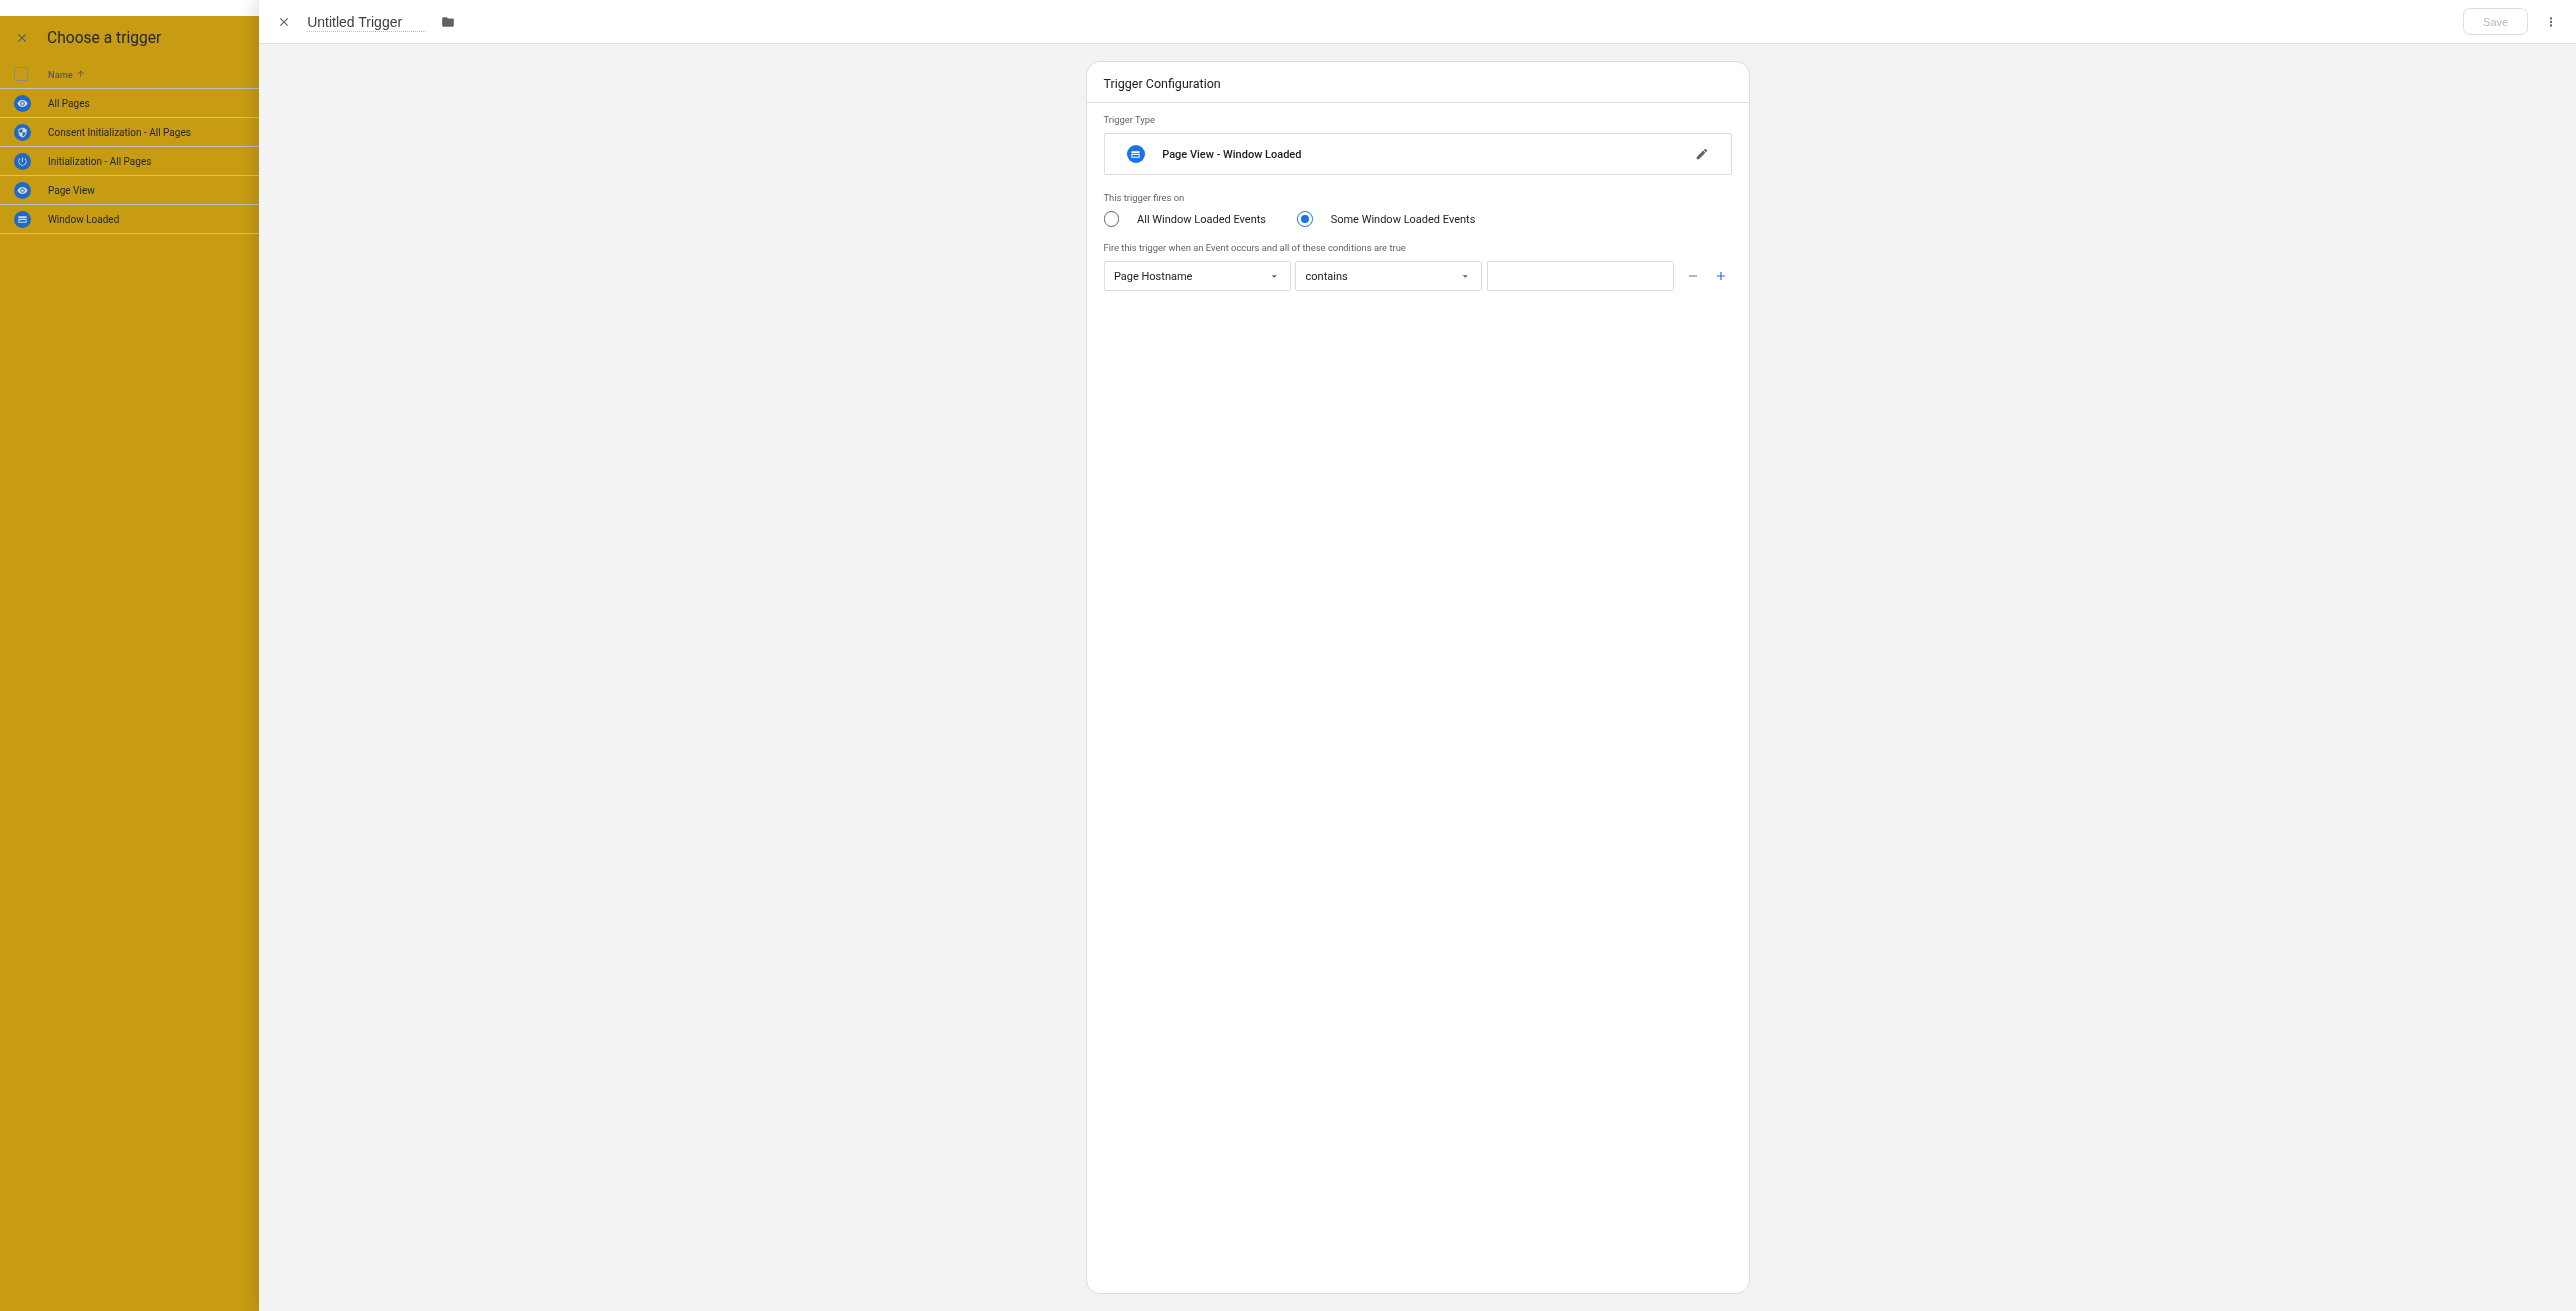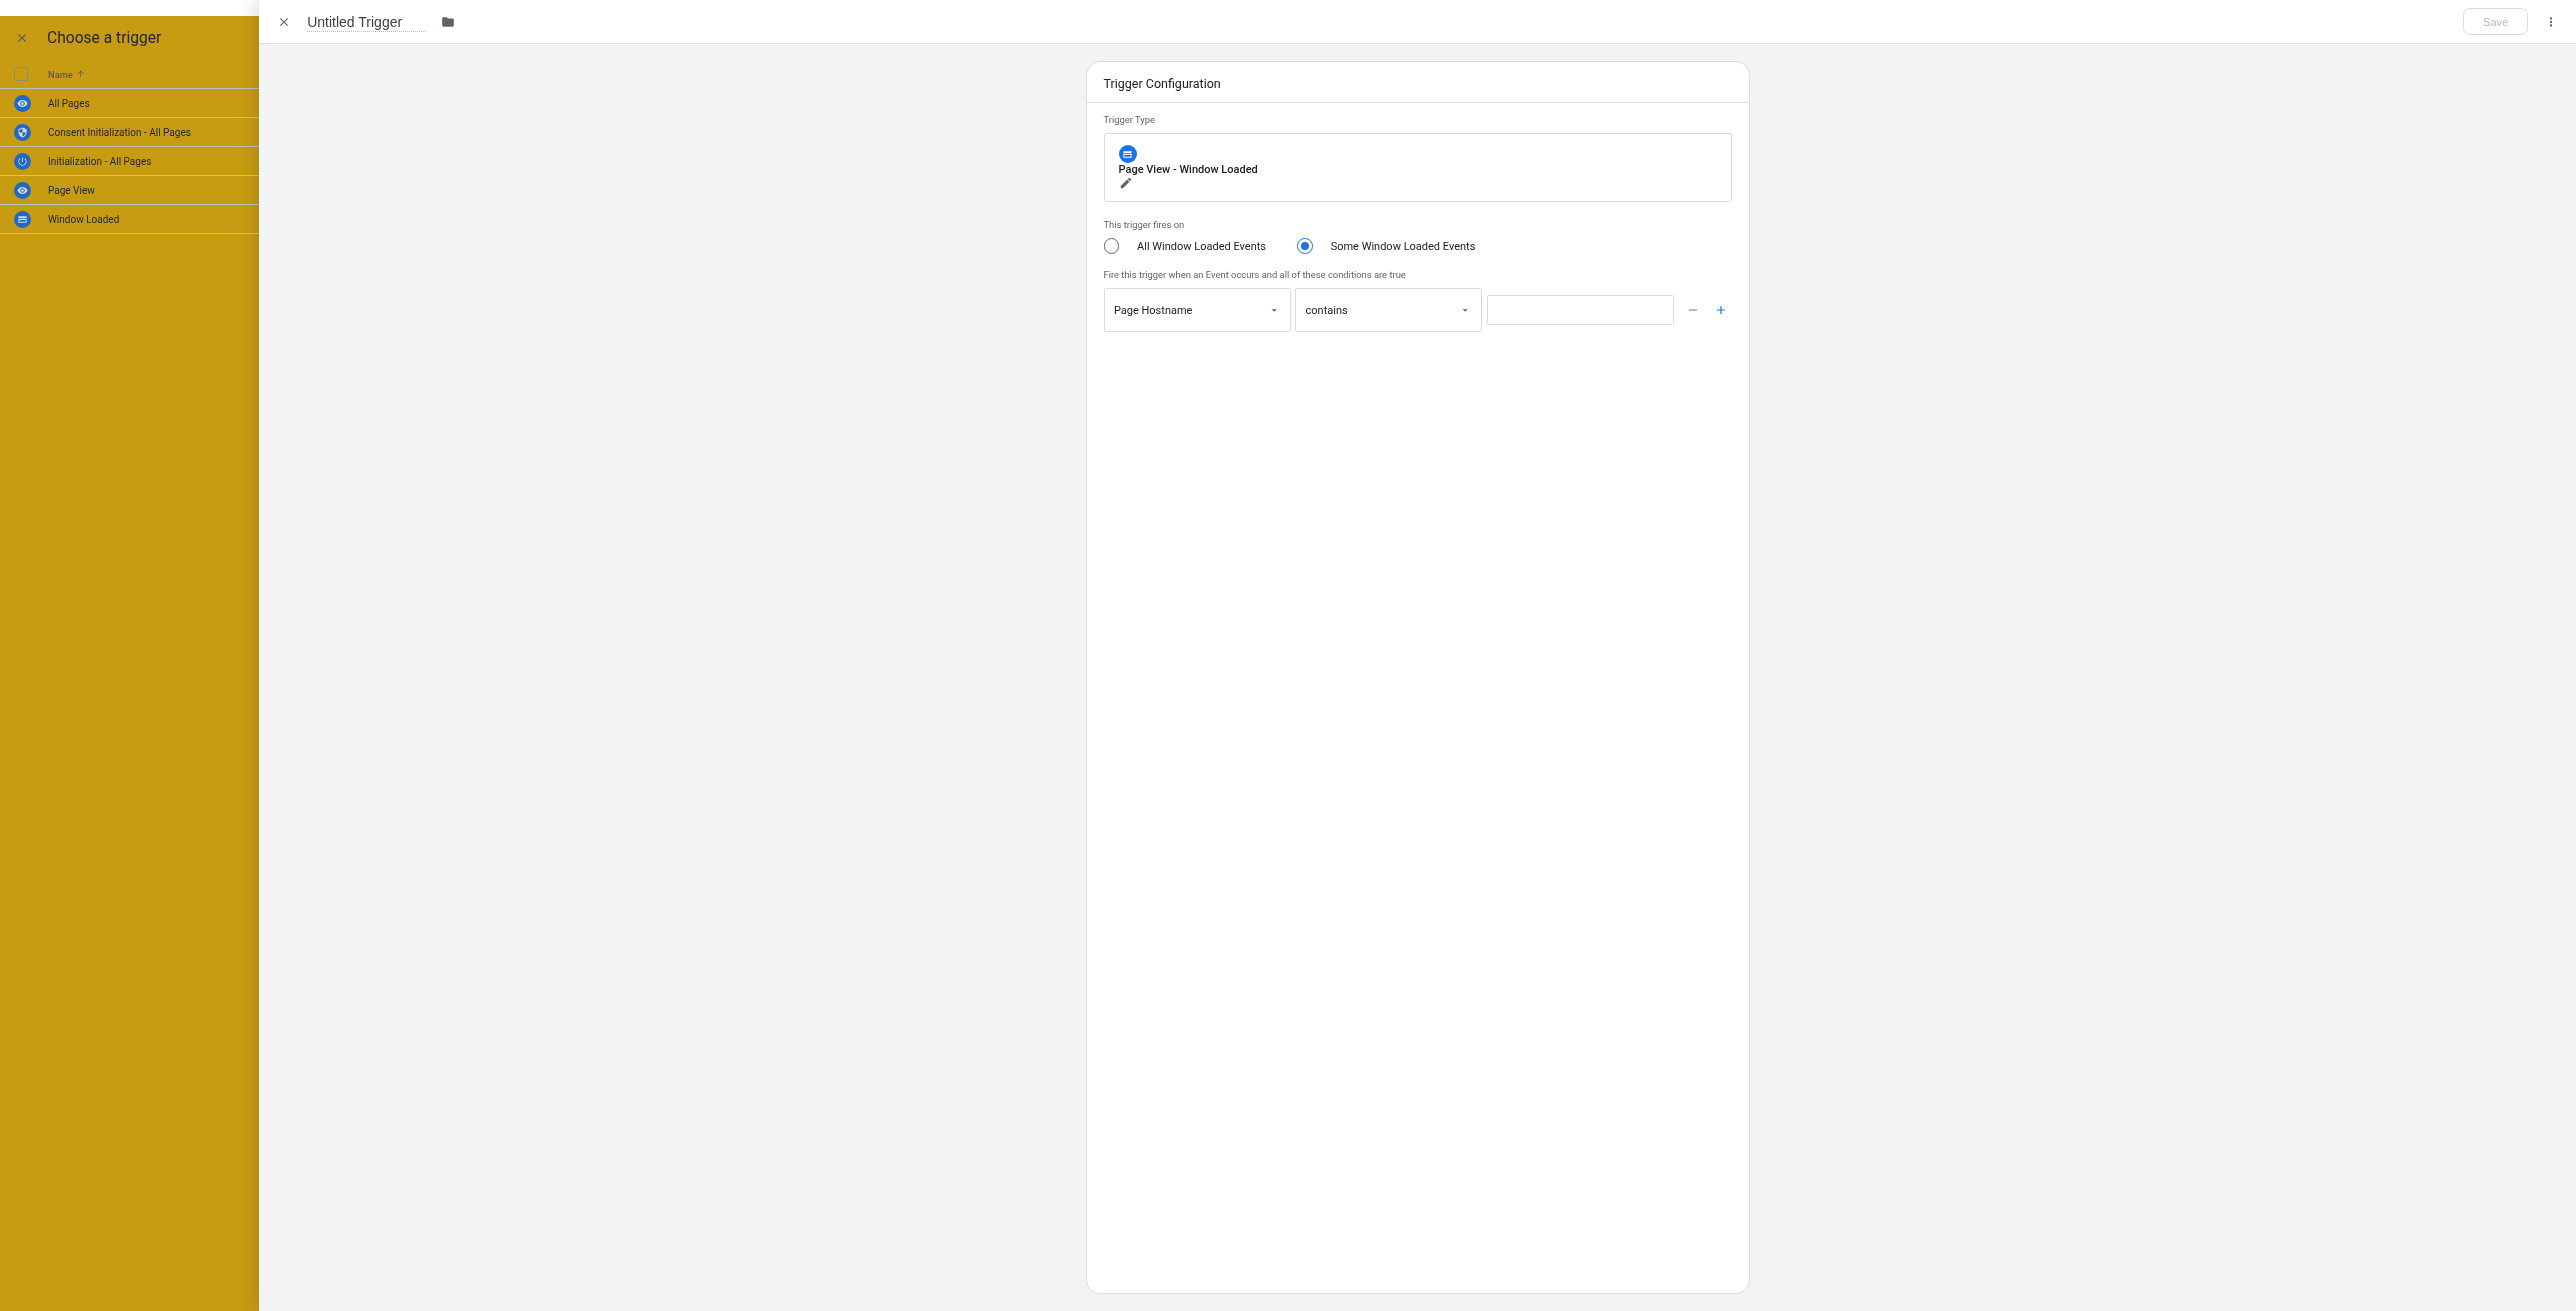--- a/index.html
+++ b/index.html
@@ -140,26 +140,25 @@
     color: #202124;
     padding: 14px 17px 11px 17px;
     border-bottom: 0.8px solid #e0e0e0;
   }
   .card-body { padding: 11px 17px 17px 17px; }
   .field-label { font-size: 9.4px; color: #5f6368; margin-bottom: 7.8px; }
 
   .type-selector {
     border: 0.8px solid #dadce0;
     border-radius: 1.6px;
-    padding: 11px 14px;
-    display: flex;
-    align-items: flex-start;
+    padding: 11px 22px;
+    display: flex;
+    align-items: center;
     margin-bottom: 17px;
     cursor: pointer;
-    flex-direction: column;
   }
   .type-selector .type-icon {
     width: 18.7px; height: 18.7px; border-radius: 50%;
     background: #1a73e8; color: #fff;
     display: flex; align-items: center; justify-content: center;
     margin-right: 17px;
     flex-shrink: 0;
   }
   .type-selector .type-label { font-size: 11px; font-weight: 500; color: #202124; flex: 1; }
   .type-selector .edit-icon { color: #5f6368; }
@@ -186,21 +185,21 @@
     z-index: -1;
   }
   .radio-label { font-size: 11px; color: #202124; }
 
   .condition-row {
     display: flex;
     align-items: center;
     gap: 4.7px;
   }
   .dropdown {
-    height: 44px;
+    height: 30px;
     border: 0.8px solid #dadce0;
     border-radius: 1.6px;
     padding: 0 9.4px;
     display: flex;
     align-items: center;
     justify-content: space-between;
     cursor: pointer;
     background: #fff;
   }
   .dd1 { width: 187px; }

